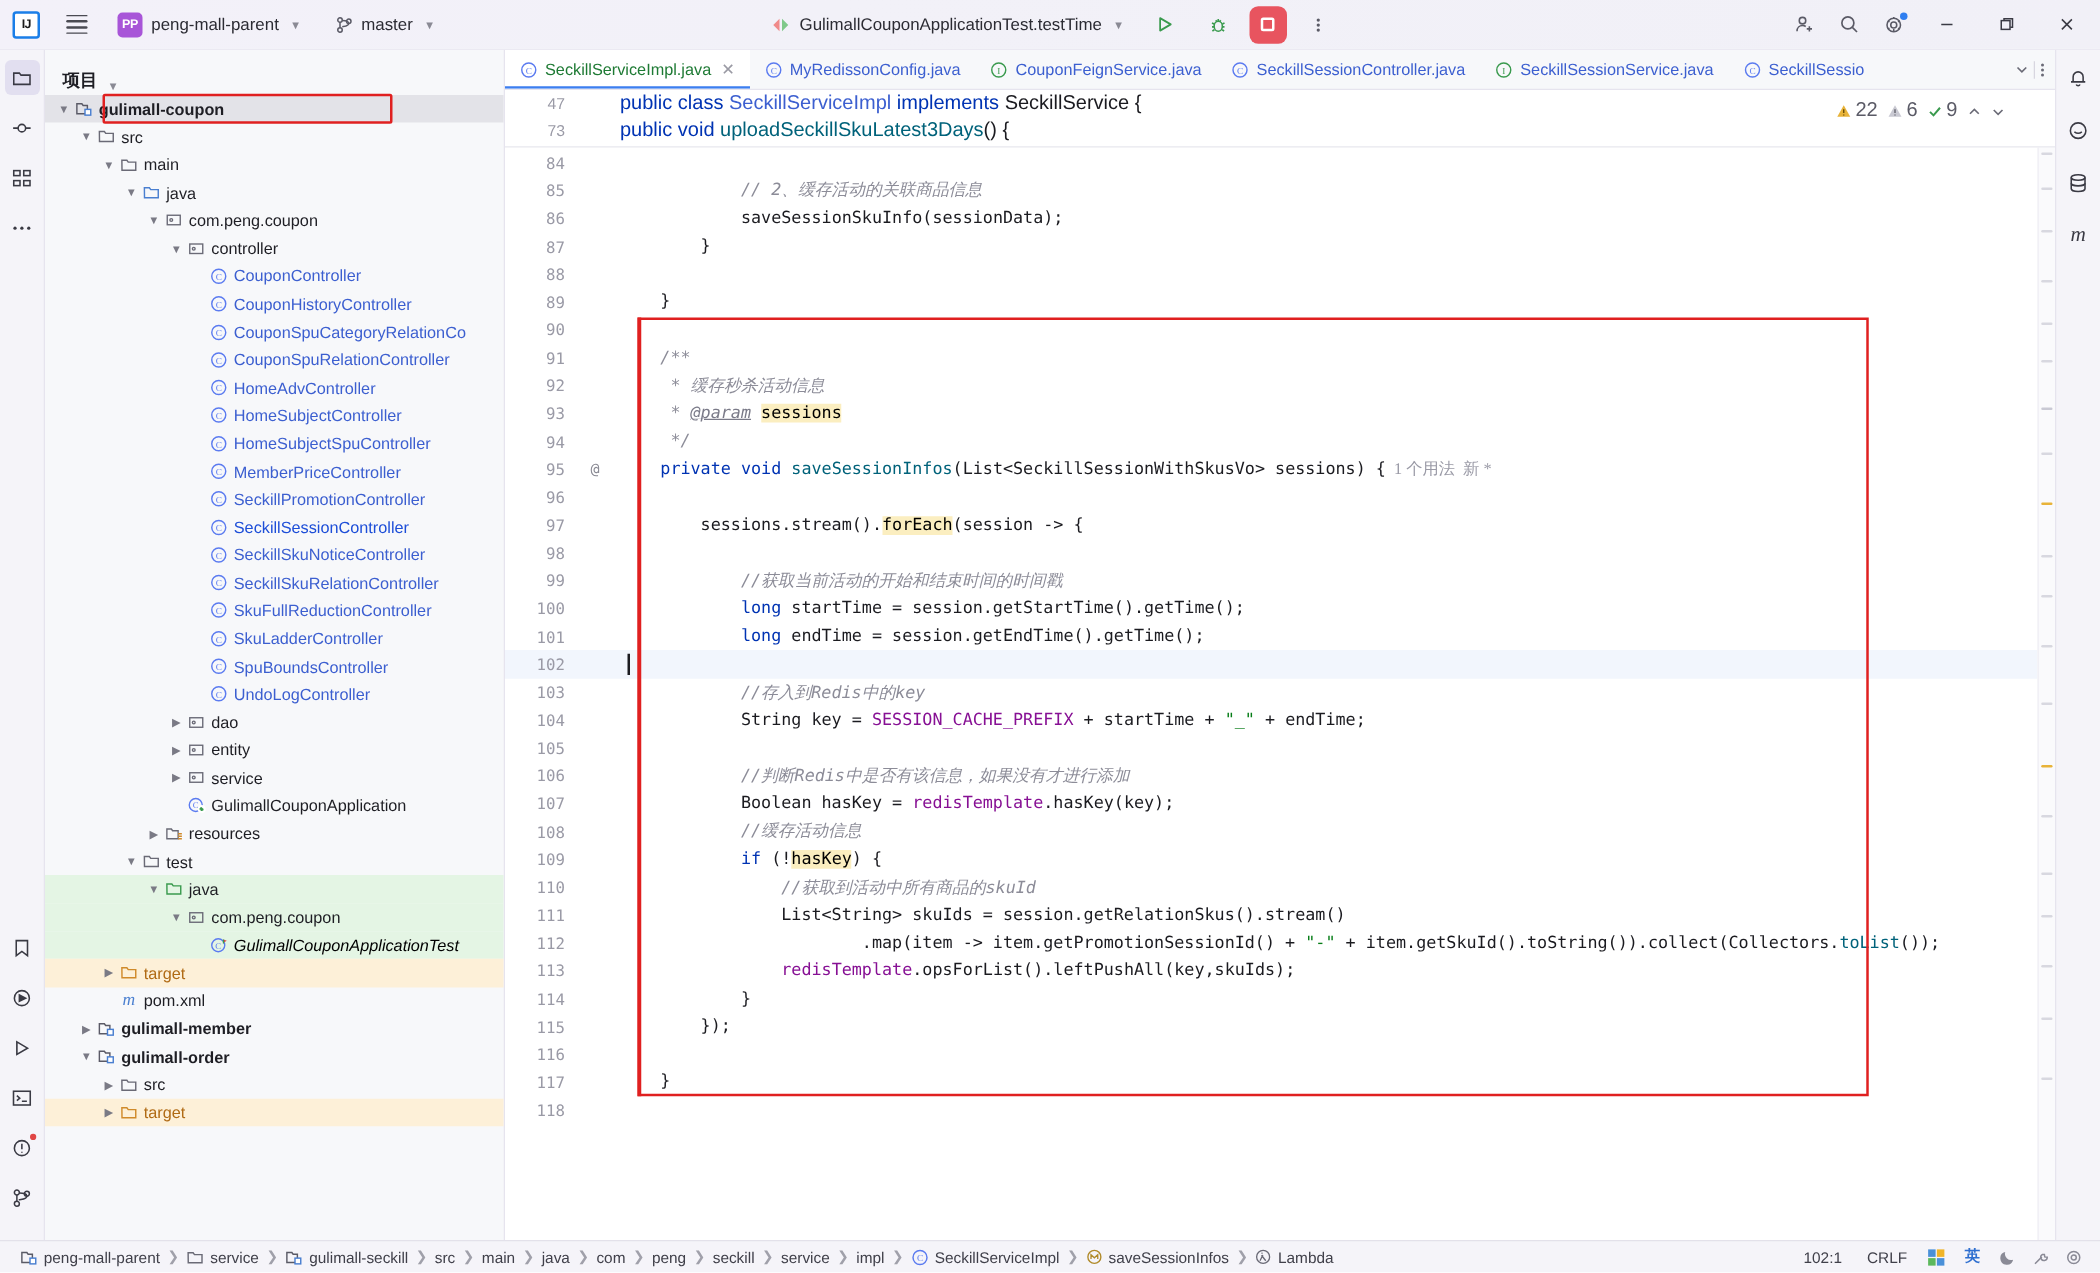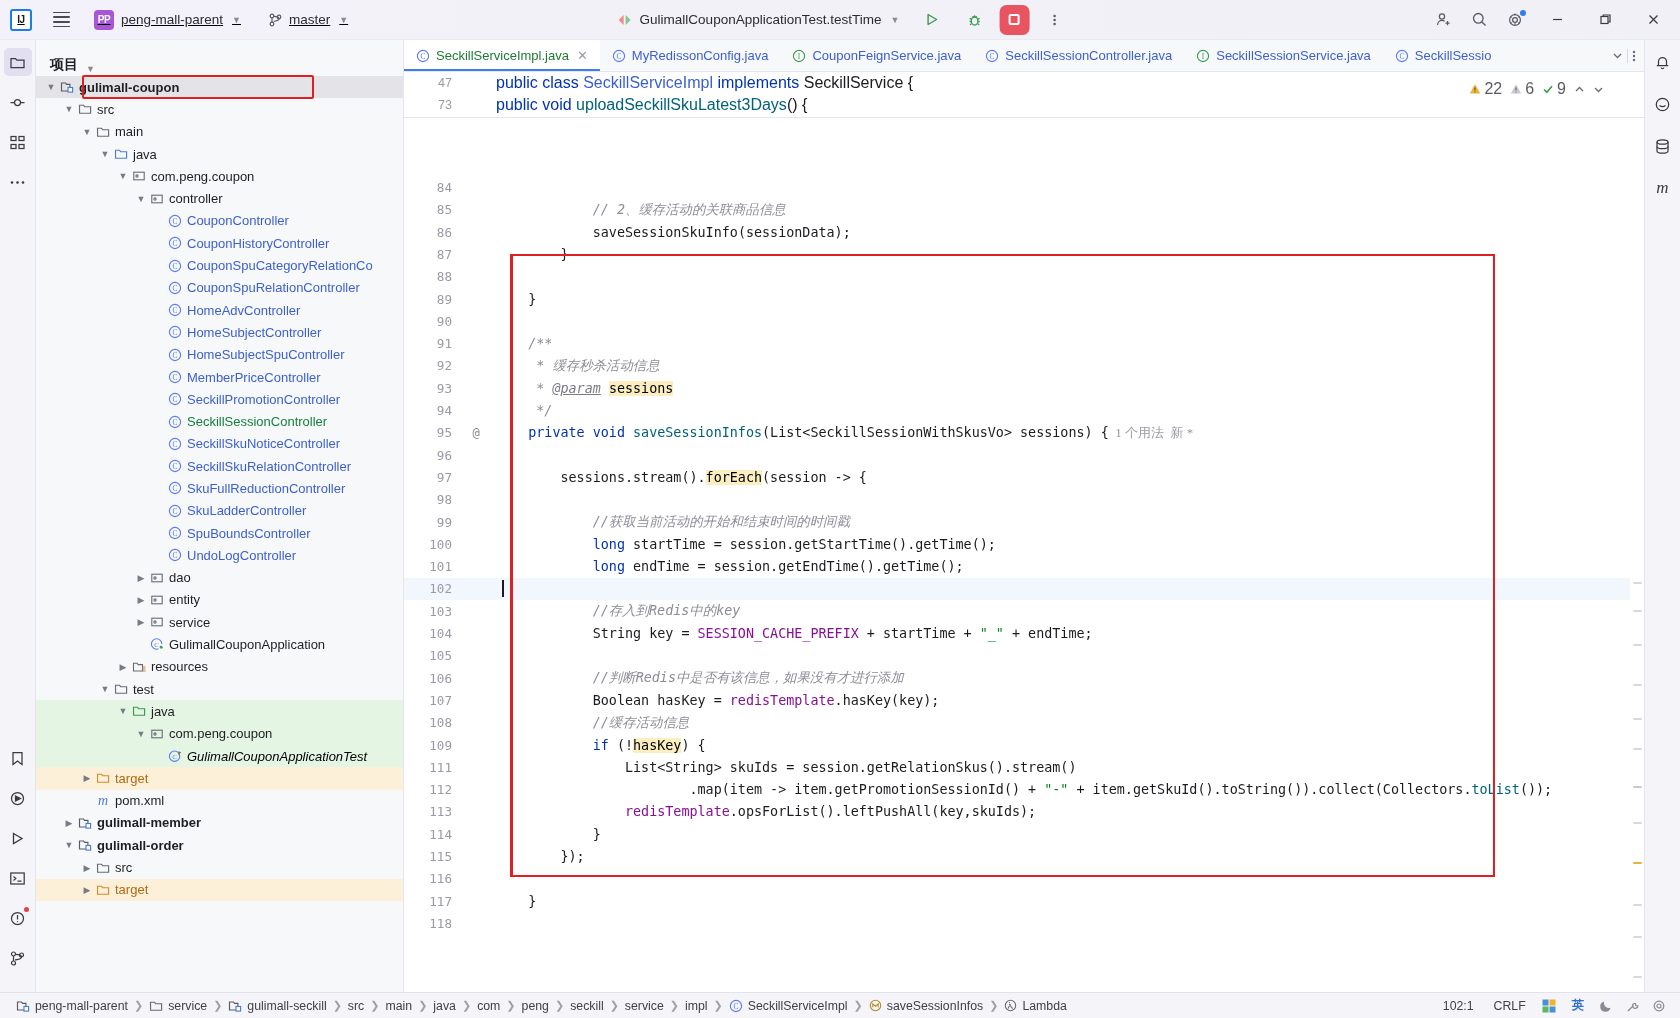--- a/index.html
+++ b/index.html
@@ -11,21 +11,20 @@
     -webkit-font-smoothing: antialiased;
   }
   #app { width: 1680px; height: 1018px; display: flex; flex-direction: column; position: relative; }
 
   
   .titlebar {
     height: 40px; min-height: 40px;
     background: linear-gradient(90deg,#f3f1f9 0%, #f2f1f8 40%, #f1f0f7 100%);
     display: flex; align-items: center; position: relative;
     border-bottom: 1px solid #ebe9f2;
-    text-decoration: underline;
   }
   .tb-left { display: flex; align-items: center; gap: 0px; padding-left: 10px; }
   .ij-logo {
     width: 22px; height: 22px; border-radius: 3px;
     background: #ffffff; border: 2px solid #1a7ee8;
     display: flex; align-items: center; justify-content: center;
     font-size: 10px; font-weight: bold; color: #1b1b1b;
     font-family: "Liberation Sans", sans-serif; letter-spacing: -0.5px;
     margin-right: 16px;
   }
@@ -74,39 +73,39 @@
   .tree { flex:1; overflow:hidden; position:relative; font-size:13px; color:#1e1e24; padding-top:2px;}
   .row { height:22.3px; display:flex; align-items:center; white-space:nowrap; cursor:pointer; position:relative;}
   .row.sel { background:#e3e3e8; }
   .row.green { background:#e4f5e4; }
   .row.orange { background:#fdf0d8; }
   .arrow { width:14px; text-align:center; color:#7a7a85; font-size:9px; flex:0 0 14px;}
   .ico { width:18px; flex:0 0 18px; display:flex; align-items:center; justify-content:center; margin-right:3px;}
   .lbl { font-size:13px; }
   .lbl.b { font-weight:700; }
   .lbl.blue { color:#3c5fd0; }
-  .lbl.bluelight { color:#15803d; }
+  .lbl.bluelight { color:#1d4ed8; }
   .lbl.green { color:#000000;font-style:italic; }
   .lbl.orange { color:#b06a14; }
   .redbox {
     position:absolute; border:2.5px solid #e02020; border-radius:2px; pointer-events:none;
   }
 
   
   .editor { flex:1; display:flex; flex-direction:column; min-width:0; background:#fff; }
   .tabsbar { height:32px; min-height:32px; display:flex; align-items:stretch; background:#f7f8fa; border-bottom:1px solid #e6e4ee; overflow:hidden;}
   .tab { display:flex; align-items:center; gap:6px; padding:0 12px; font-size:13px; color:#3c5fd0; cursor:pointer; position:relative; white-space:nowrap;}
   .tab .tabico { width:14px;height:14px; flex:0 0 14px;}
   .tab.active { background:#fff; color:#1e7a34; }
   .tab.active::after { content:''; position:absolute; left:0; right:0; bottom:0; height:2px; background:#3c7ef0;}
   .tab .x { font-size:13px; color:#9a9aa4; margin-left:2px; }
   .tabs-right { margin-left:auto; display:flex; align-items:center; gap:4px; padding-right:8px; }
   .ipipe { width:1px;height:14px;background:#d8d6e0; }
 
-  .editor-area { flex:1; display:flex; min-height:0; position:relative; overflow:hidden;align-items:center;}
+  .editor-area { flex:1; display:flex; min-height:0; position:relative; overflow:hidden;}
   
   .sticky {
     position:absolute; top:0; left:0; right:0; z-index:6; background:#fff;
     border-bottom:1px solid #e7e7ee;
   }
   .codewrap { flex:1; position:relative; overflow:hidden; font-family:"DejaVu Sans Mono", monospace; font-size:13.4px; }
   .cline { height:22.3px; display:flex; align-items:center; white-space:pre; }
   .gutter { width:58px; flex:0 0 58px; text-align:right; padding-right:10px; color:#9a9aa6; font-size:12.6px; user-select:none;}
   .gmark { width:28px; flex:0 0 28px; text-align:center; color:#8a8a94; font-size:12px;}
   .code { flex:1; padding-left:6px; }
@@ -847,20 +846,21 @@
             <div class="cline"><span class="gutter">100</span><span class="gmark"></span><span class="code"><span class="pln">            </span><span class="kw">long</span><span class="pln"> startTime = session.getStartTime().getTime();</span></span></div>
             <div class="cline"><span class="gutter">101</span><span class="gmark"></span><span class="code"><span class="pln">            </span><span class="kw">long</span><span class="pln"> endTime = session.getEndTime().getTime();</span></span></div>
             <div class="cline cur" style="position: relative;"><span class="gutter">102</span><span class="gmark"></span><span class="code"></span><span style="position: absolute; left: 98px; width: 1.6px; height: 17px; background: rgb(27, 27, 32);"></span></div>
             <div class="cline"><span class="gutter">103</span><span class="gmark"></span><span class="code"><span class="cmt">            //存入到Redis中的key</span></span></div>
             <div class="cline"><span class="gutter">104</span><span class="gmark"></span><span class="code"><span class="pln">            String key = </span><span class="fld">SESSION_CACHE_PREFIX</span><span class="pln"> + startTime + </span><span class="str">"_"</span><span class="pln"> + endTime;</span></span></div>
             <div class="cline"><span class="gutter">105</span><span class="gmark"></span><span class="code"></span></div>
             <div class="cline"><span class="gutter">106</span><span class="gmark"></span><span class="code"><span class="cmt">            //判断Redis中是否有该信息，如果没有才进行添加</span></span></div>
             <div class="cline"><span class="gutter">107</span><span class="gmark"></span><span class="code"><span class="pln">            Boolean hasKey = </span><span class="fld">redisTemplate</span><span class="pln">.hasKey(key);</span></span></div>
             <div class="cline"><span class="gutter">108</span><span class="gmark"></span><span class="code"><span class="cmt">            //缓存活动信息</span></span></div>
             <div class="cline"><span class="gutter">109</span><span class="gmark"></span><span class="code"><span class="pln">            </span><span class="kw">if</span><span class="pln"> (!</span><span class="hl">hasKey</span><span class="pln">) {</span></span></div>
+            <div class="cline"><span class="gutter">110</span><span class="gmark"></span><span class="code"><span class="cmt">                //获取到活动中所有商品的skuId</span></span></div>
             <div class="cline"><span class="gutter">111</span><span class="gmark"></span><span class="code"><span class="pln">                List&lt;String&gt; skuIds = session.getRelationSkus().stream()</span></span></div>
             <div class="cline"><span class="gutter">112</span><span class="gmark"></span><span class="code"><span class="pln">                        .map(item -&gt; item.getPromotionSessionId() + </span><span class="str">"-"</span><span class="pln"> + item.getSkuId().toString()).collect(Collectors.</span><span class="mth">toList</span><span class="pln">());</span></span></div>
             <div class="cline"><span class="gutter">113</span><span class="gmark"></span><span class="code"><span class="pln">                </span><span class="fld">redisTemplate</span><span class="pln">.opsForList().leftPushAll(key,skuIds);</span></span></div>
             <div class="cline"><span class="gutter">114</span><span class="gmark"></span><span class="code"><span class="pln">            }</span></span></div>
             <div class="cline"><span class="gutter">115</span><span class="gmark"></span><span class="code"><span class="pln">        });</span></span></div>
             <div class="cline"><span class="gutter">116</span><span class="gmark"></span><span class="code"></span></div>
             <div class="cline"><span class="gutter">117</span><span class="gmark"></span><span class="code"><span class="pln">    }</span></span></div>
             <div class="cline"><span class="gutter">118</span><span class="gmark"></span><span class="code"></span></div>
           </div>
 

